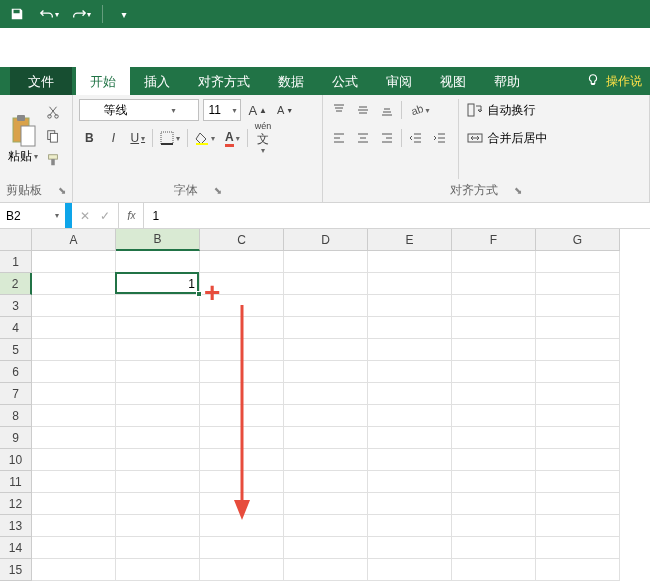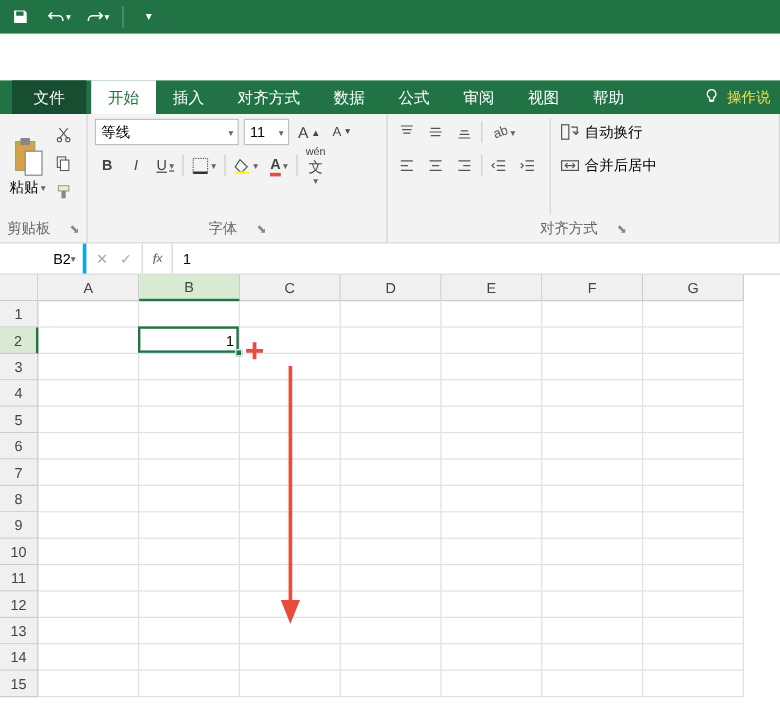--- a/index.html
+++ b/index.html
@@ -24,32 +24,32 @@
   .group-body { flex: 1; display: flex; gap: 4px; }
   .group-label { text-align: center; color: #666; font-size: 12px; padding: 3px 0; display: flex; align-items: center; justify-content: center; gap: 16px; }
   .group-label .launcher { font-size: 10px; color: #888; cursor: pointer; }
   
   .clipboard-main { display: flex; flex-direction: column; align-items: center; justify-content: center; padding: 4px 2px; cursor: pointer; }
   .clipboard-side { display: flex; flex-direction: column; gap: 6px; padding-top: 4px; }
   .small-ico { width: 18px; height: 18px; display: flex; align-items: center; justify-content: center; cursor: pointer; }
   
   .font-box { display: flex; flex-direction: column; gap: 6px; }
   .font-row { display: flex; gap: 4px; align-items: center; }
-  .font-select { background: #fff; border: 1px solid #c0c0c0; height: 22px; width: 120px; padding: 0 4px; display: flex; align-items: center; justify-content: space-between; cursor: pointer; gap: 44px; }
+  .font-select { background: #fff; border: 1px solid #c0c0c0; height: 22px; width: 120px; padding: 0 4px; display: flex; align-items: center; justify-content: center; cursor: pointer; gap: 44px; }
   .size-select { background: #fff; border: 1px solid #c0c0c0; height: 22px; width: 38px; padding: 0 4px; display: flex; align-items: center; justify-content: space-between; cursor: pointer; }
   .rb-btn { min-width: 20px; height: 22px; display: flex; align-items: center; justify-content: center; color: #444; cursor: pointer; padding: 0 3px; gap: 2px; }
   .dd-arrow { font-size: 8px; color: #666; }
   
   .align-box { display: flex; flex-direction: column; gap: 6px; }
   .wrap-box { display: flex; flex-direction: column; gap: 6px; padding-left: 4px; border-left: 1px solid #d4d4d4; margin-left: 4px; }
   .wrap-btn { display: flex; align-items: center; gap: 4px; height: 22px; padding: 0 4px; cursor: pointer; }
   
   
   .formula-row { display: flex; border-bottom: 1px solid #d4d4d4; height: 26px; align-items: stretch; background: #fff; }
-  .name-box { width: 72px; border-right: 3px solid #0ea5e9; display: flex; align-items: center; padding: 0 6px; justify-content: flex-end; cursor: text; }
+  .name-box { width: 72px; border-right: 7px solid #0ea5e9; display: flex; align-items: center; padding: 0 6px; justify-content: space-between; cursor: text; }
   .fx-btns { display: flex; align-items: center; border-right: 1px solid #d4d4d4; padding: 0 8px; gap: 10px; color: #aaa; }
   .fx-label { padding: 0 8px; display: flex; align-items: center; font-style: italic; color: #666; border-right: 1px solid #d4d4d4; }
   .formula-input { flex: 1; padding: 0 8px; display: flex; align-items: center; }
   
   
   .sheet { display: flex; height: calc(586px - 28px - 28px - 108px - 26px); }
   .corner { width: 32px; height: 22px; background: #f0f0f0; border-right: 1px solid #ccc; border-bottom: 1px solid #ccc; }
   .col-headers { display: flex; }
   .col-h { width: 84px; height: 22px; background: #f0f0f0; border-right: 1px solid #ccc; border-bottom: 1px solid #ccc; display: flex; align-items: center; justify-content: center; color: #444; cursor: pointer; }
   .col-h.sel { background: #d9ead3; border-bottom: 2px solid #217346; }

